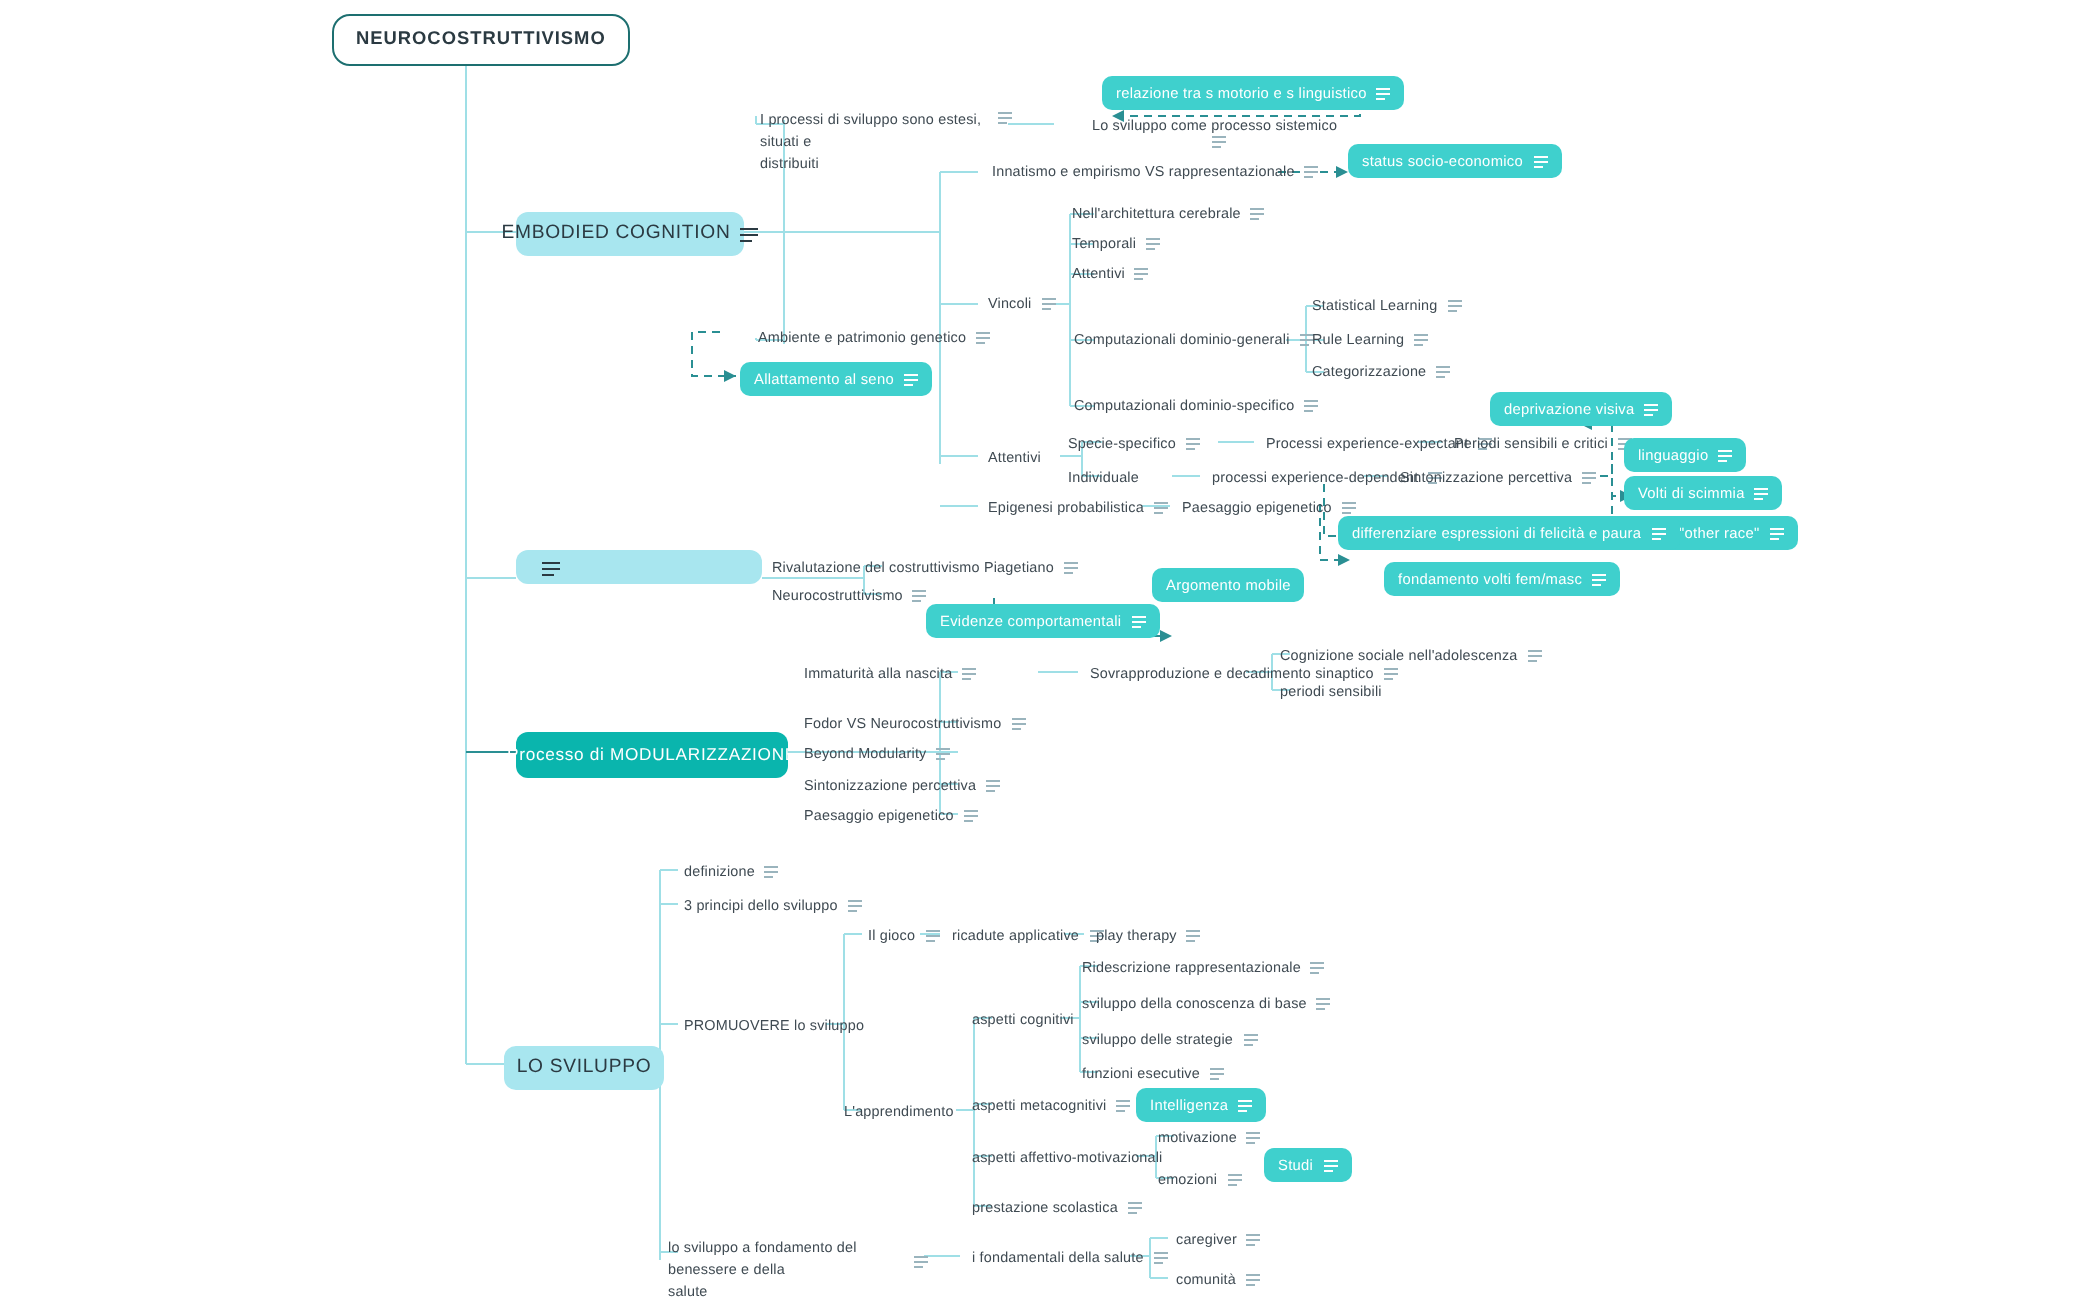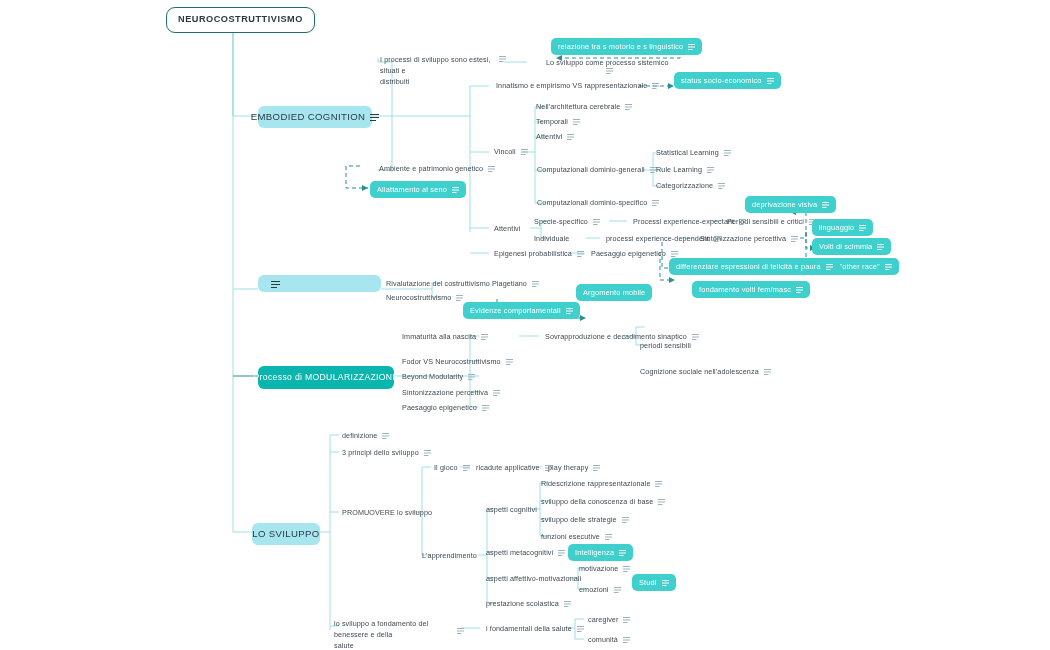--- a/index.html
+++ b/index.html
@@ -199,21 +199,21 @@
             <rect x="0" y="3" width="9" height="1"></rect>
             <rect x="0" y="6" width="6" height="1"></rect>
           </g>
         </svg></span>
   </div>
 
   <div class="node pill-dark" style="left:258px;top:366px;width:136px;justify-content:center;">
     <span class="lbl" style="font-size:8.6px;">Processo di MODULARIZZAZIONE</span>
   </div>
 
-  <div class="node pill-lite" style="left:252px;top:523px;width:68px;justify-content:center;">
+  <div class="node pill-lite" style="left:252px;top:523px;width:80px;justify-content:center;">
     <span class="lbl">LO SVILUPPO</span>
   </div>
 
   <div class="node plain wrap" style="left:380px;top:55px;width:126px;">
     <span class="lbl twoline">I processi di sviluppo sono estesi, situati e
 distribuiti</span>
     <span class="nico">
         <svg width="7" height="6" viewBox="0 0 7 6">
           <g fill="#9ab4bd">
             <rect x="0" y="0" width="7" height="1"></rect>
@@ -658,21 +658,21 @@
         <svg width="7" height="6" viewBox="0 0 7 6">
           <g fill="#9ab4bd">
             <rect x="0" y="0" width="7" height="1"></rect>
             <rect x="0" y="2.5" width="7" height="1"></rect>
             <rect x="0" y="5" width="4.5" height="1"></rect>
           </g>
         </svg>
       </span>
   </div>
 
-  <div class="node plain" style="left:640px;top:323px;margin-top:44px;">
+  <div class="node plain" style="left:640px;top:323px;">
     <span class="lbl">Cognizione sociale nell'adolescenza</span>
     <span class="nico">
         <svg width="7" height="6" viewBox="0 0 7 6">
           <g fill="#9ab4bd">
             <rect x="0" y="0" width="7" height="1"></rect>
             <rect x="0" y="2.5" width="7" height="1"></rect>
             <rect x="0" y="5" width="4.5" height="1"></rect>
           </g>
         </svg>
       </span>

